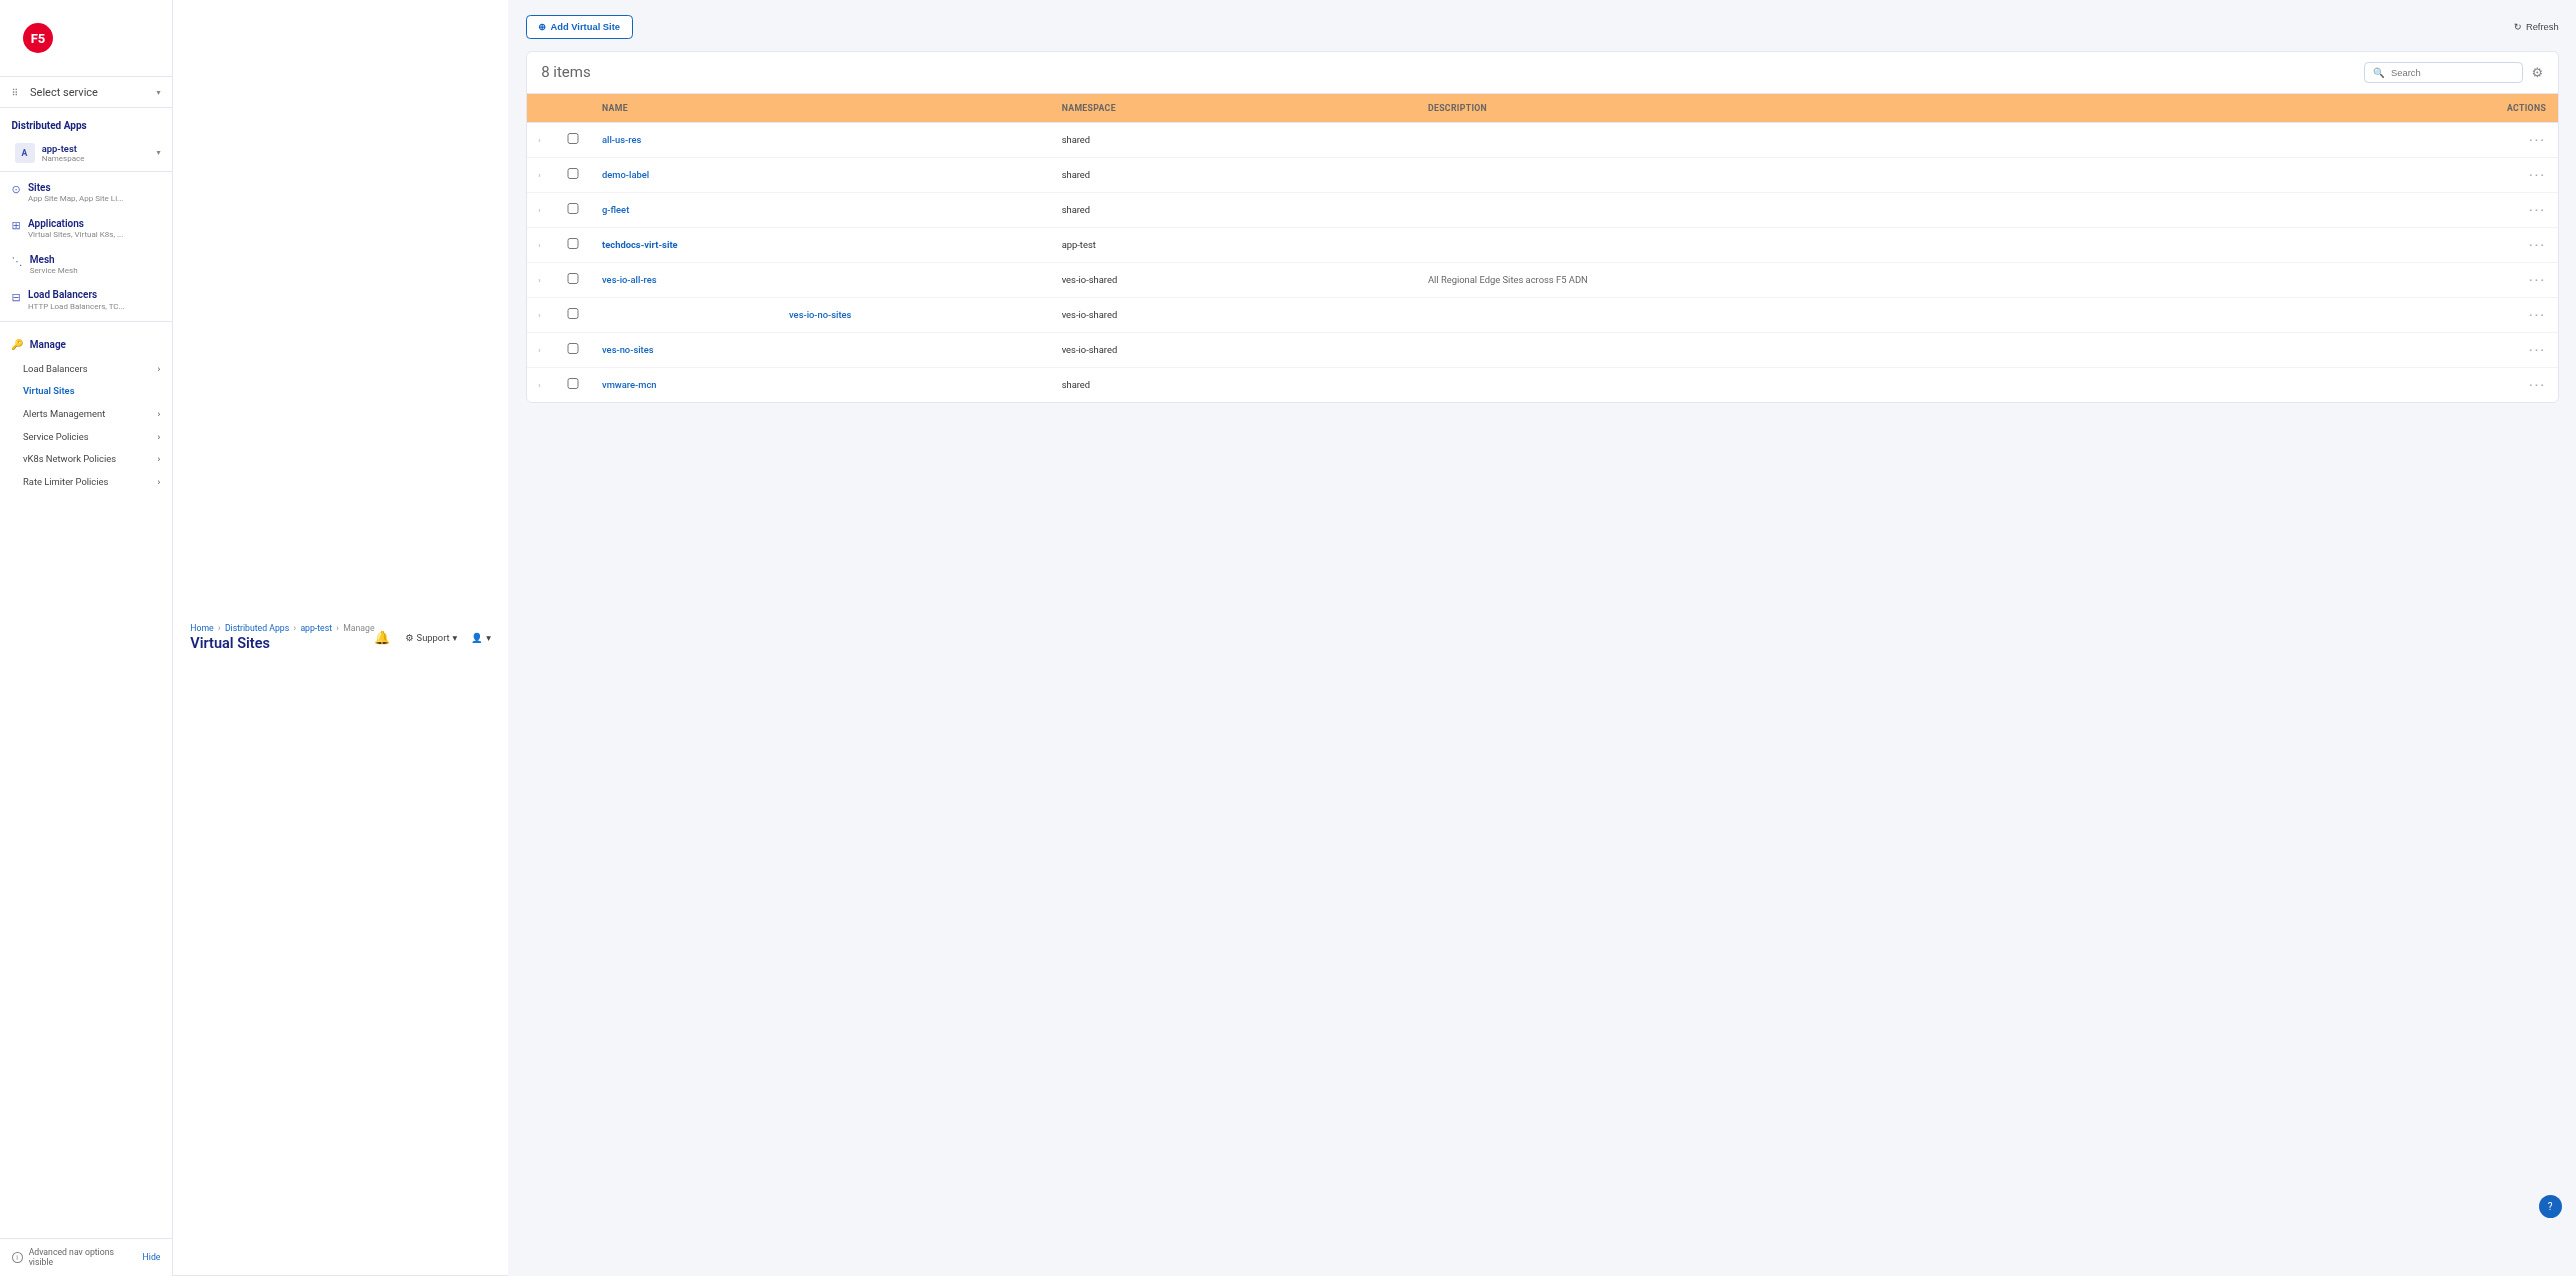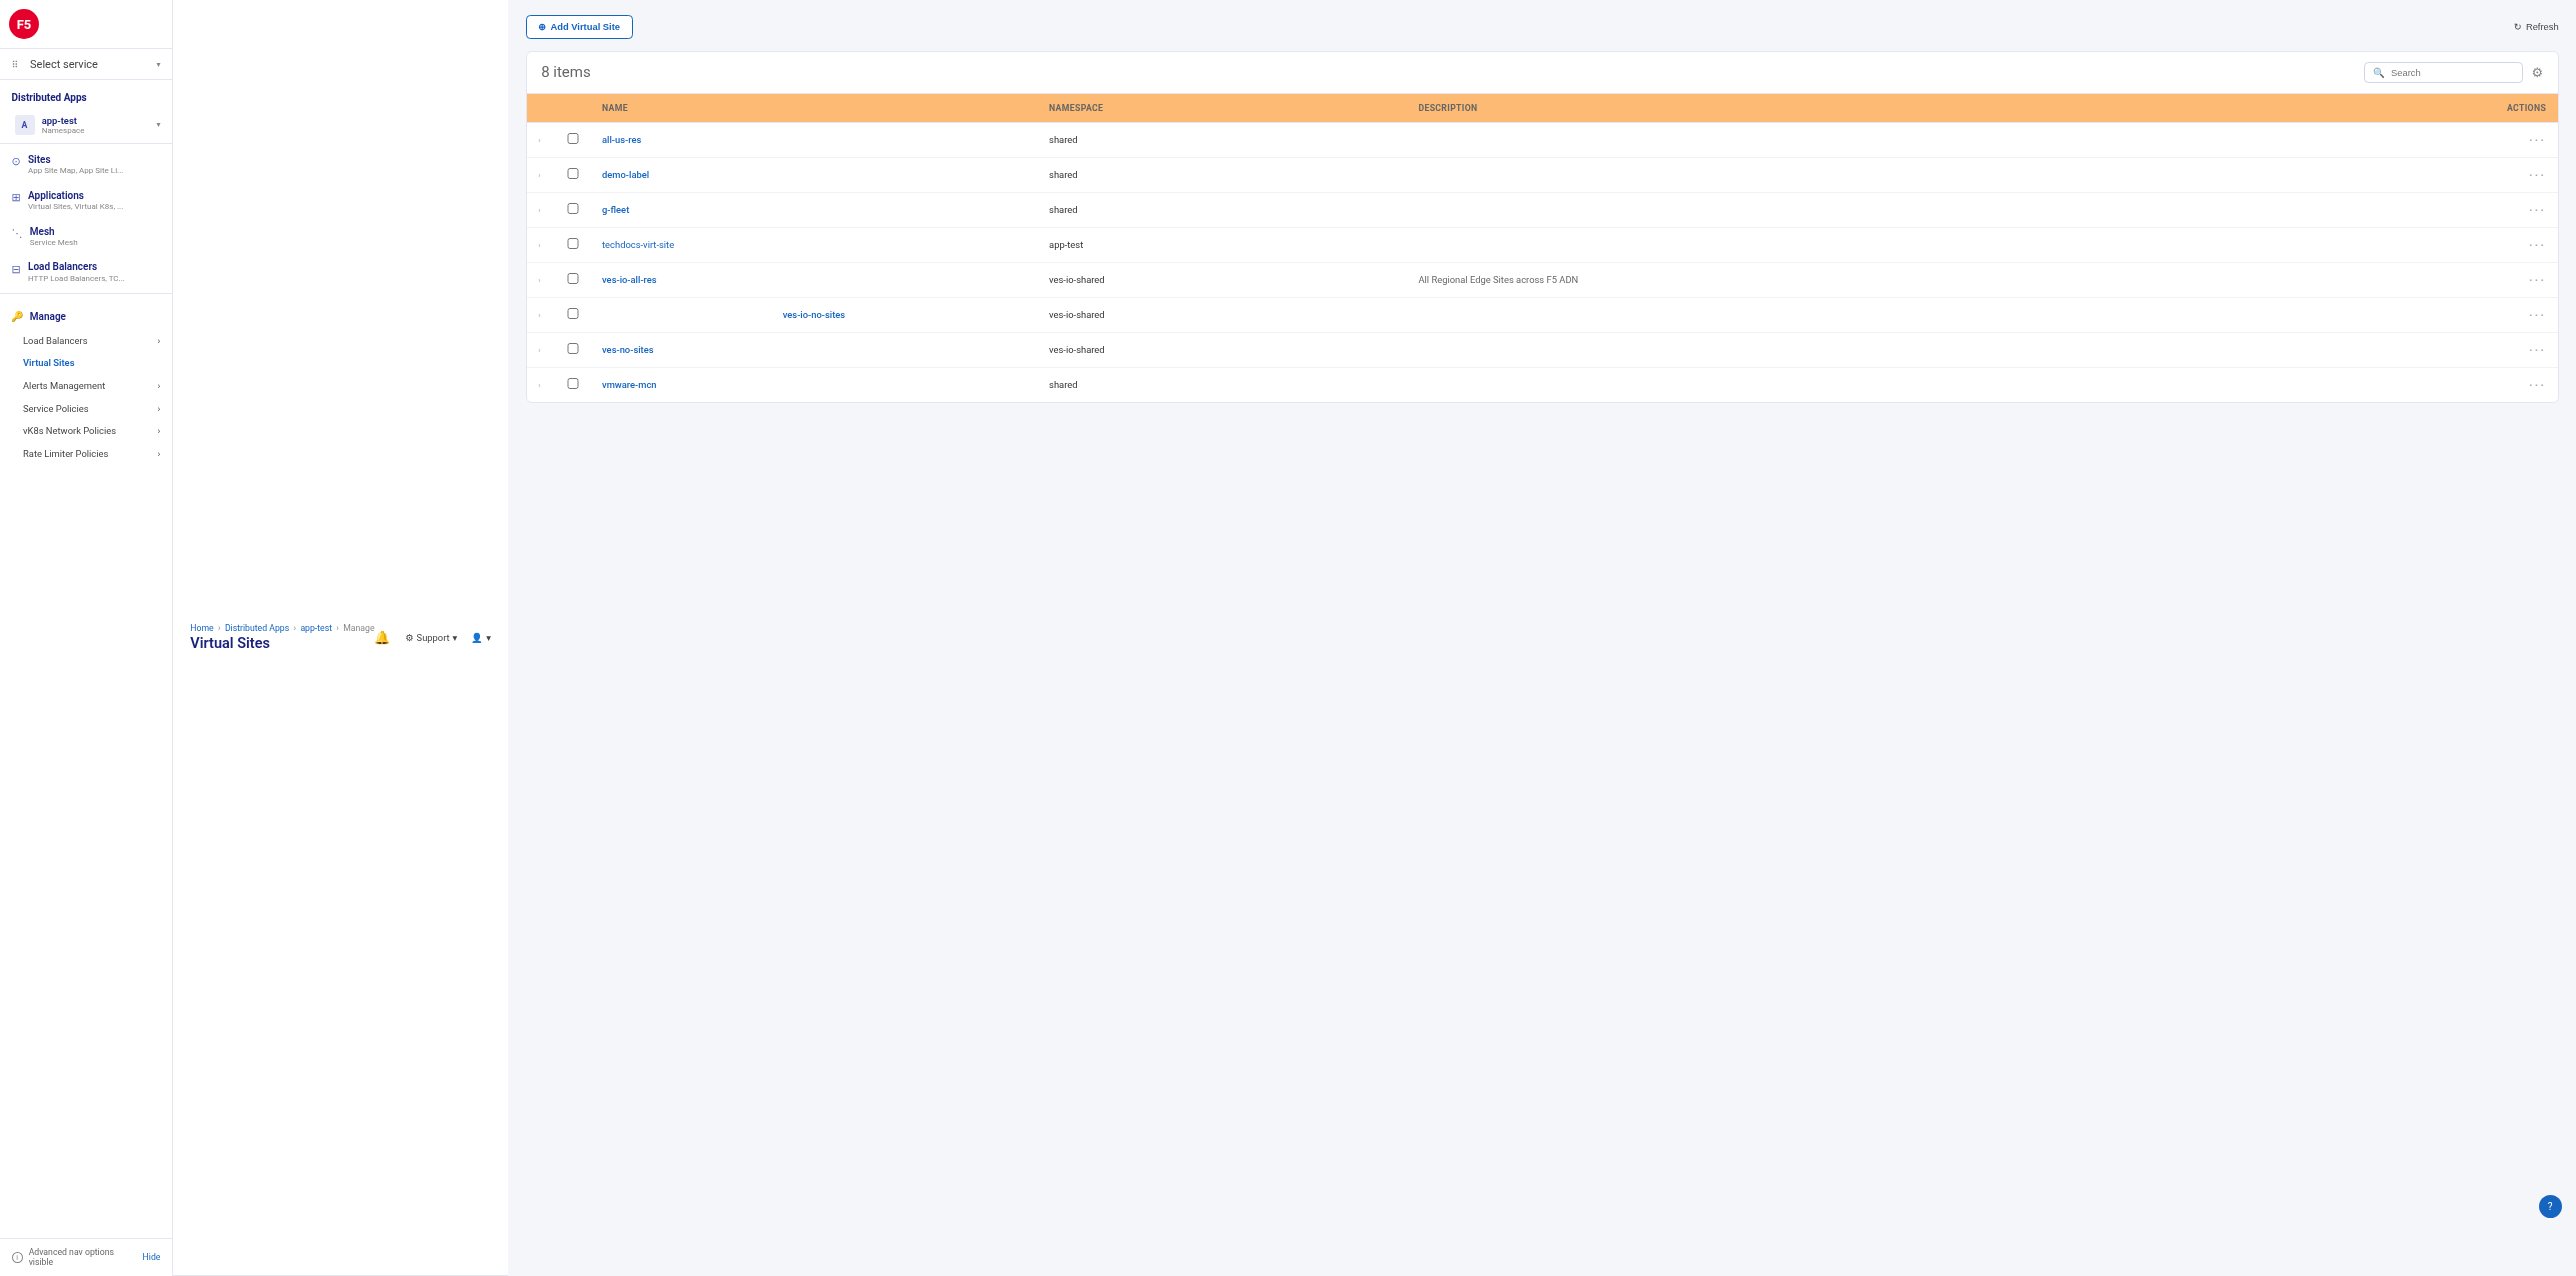--- a/index.html
+++ b/index.html
@@ -1,20 +1,20 @@
 <!DOCTYPE html>
 <html style="font-size:11.6px"><head>
   <meta charset="utf-8">
   <style>
     * { box-sizing: border-box; margin: 0; padding: 0; }
     body { font-family: -apple-system, BlinkMacSystemFont, 'Segoe UI', Roboto, sans-serif; background: #f5f6fa; color: #333; font-size: 10px; display: flex; height: 100vh; overflow: hidden; }
 
     
     .sidebar { width: 173px; min-width: 173px; background: #fff; border-right: 0.7px solid #e4e6ef; display: flex; flex-direction: column; height: 100vh; overflow-y: auto; }
-    .sidebar-logo { padding: 9px; display: flex; align-items: flex-end; border-bottom: 0.7px solid #e4e6ef; }
+    .sidebar-logo { padding: 23px; display: flex; align-items: flex-end; border-bottom: 0.7px solid #e4e6ef; }
     .logo-circle { width: 30px; height: 30px; background: #e4002b; border-radius: 50%; display: flex; align-items: center; justify-content: center; color: white; font-weight: bold; font-size: 13px; }
     .select-service { display: flex; align-items: center; justify-content: space-between; padding: 8.7px 11.6px; border-bottom: 0.7px solid #e4e6ef; cursor: pointer; color: #333; font-size: 9.4px; }
     .select-service .grid-icon { color: #888; margin-right: 5.8px; }
     .select-service .chevron { color: #888; font-size: 8px; }
     .sidebar-section-title { padding: 11.6px 11.6px 5.8px; font-weight: 700; font-size: 10px; color: #1a237e; }
     .sidebar-item { padding: 7.2px 11.6px; cursor: pointer; display: flex; align-items: flex-start; gap: 7.2px; }
     .sidebar-item-icon { color: #5c6bc0; margin-top: 1.4px; font-size: 11px; }
     .sidebar-item-content { display: flex; flex-direction: column; }
     .sidebar-item-label { font-weight: 600; font-size: 10px; color: #1a237e; }
     .sidebar-item-sub { font-size: 8px; color: #888; margin-top: 1.4px; }
@@ -284,21 +284,21 @@
       <span class="actions-menu">···</span>
     </td>
   </tr>
             <tr>
     <td>
       <span class="row-expand">›</span>
     </td>
     <td>
       <input type="checkbox" class="row-check" style="">
     </td>
-    <td style="color:#1565c0;font-weight:400;">techdocs-virt-site</td>
+    <td style="color:#1565c0;font-weight:700;">techdocs-virt-site</td>
     <td>app-test</td>
     <td style="color:#666;"></td>
     <td style="text-align:right;">
       <span class="actions-menu">···</span>
     </td>
   </tr>
             <tr>
     <td>
       <span class="row-expand">›</span>
     </td>

